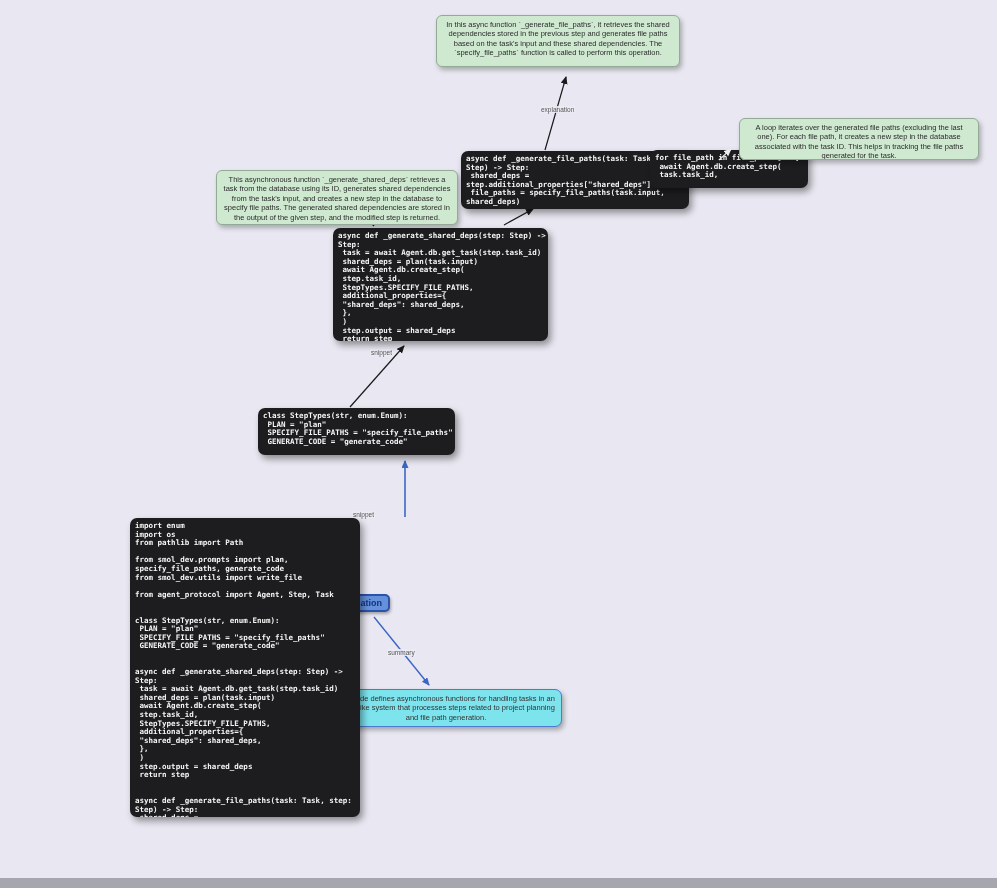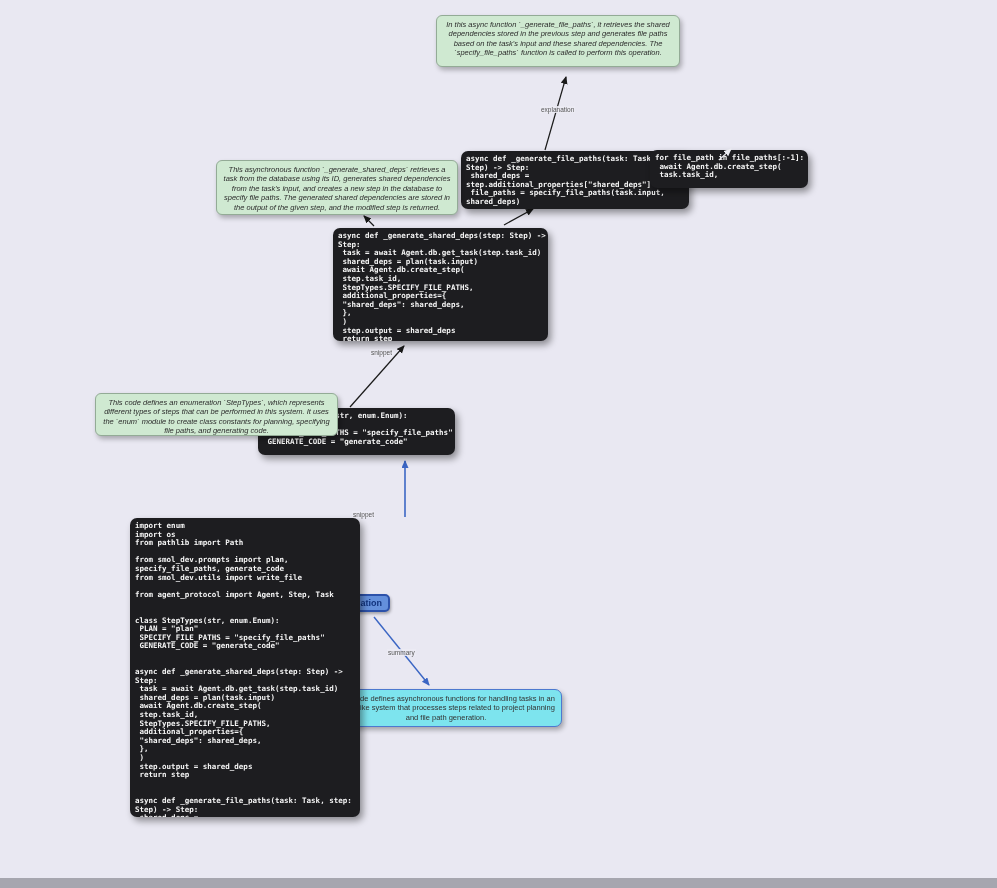--- a/index.html
+++ b/index.html
@@ -19,21 +19,21 @@
     border-radius:7px;box-shadow:3px 4px 7px rgba(0,0,0,.4);
     font-family:"DejaVu Sans Mono",monospace;font-weight:bold;
     font-size:7.5px;line-height:8.6px;padding:4px 3px 4px 5px;
     white-space:pre;overflow:hidden;
   }
   .note{
     position:absolute;background:var(--note-bg);color:var(--note-text);
     border:1px solid var(--note-border);border-radius:6px;
     box-shadow:2px 3px 5px rgba(0,0,0,.28);
     font-size:7.5px;line-height:9.4px;text-align:center;
-    padding:4px 6px;overflow:hidden;font-style:italic;
+    padding:4px 6px;overflow:hidden;
   }
   .summary-box{
     position:absolute;background:var(--summary-bg);color:#333;
     border:1px solid var(--summary-border);border-radius:7px;
     box-shadow:2px 3px 5px rgba(0,0,0,.3);
     font-size:7.5px;line-height:9.4px;text-align:center;
     padding:4px 6px;overflow:hidden;
   }
   .badge{
     position:absolute;background:var(--badge-bg);color:var(--badge-text);
@@ -41,21 +41,21 @@
     font-size:9px;font-weight:bold;text-align:center;line-height:14px;
     box-shadow:1px 2px 3px rgba(0,0,0,.3);overflow:hidden;
   }
   .edge-label{
     position:absolute;font-size:6.5px;color:var(--label-text);
     background:rgba(236,235,244,.88);padding:0 1px;white-space:nowrap;
   }
   
   .pos-note-filepaths{left:436px;top:15px;width:244px;height:52px;z-index:2}
   .pos-note-loop{left:739px;top:118px;width:240px;height:42px;z-index:7}
-  .pos-note-shareddeps{left:216px;top:160px;width:242px;height:55px;z-index:5}
+  .pos-note-shareddeps{left:216px;top:170px;width:242px;height:55px;z-index:5}
   .pos-note-steptypes{left:95px;top:393px;width:243px;height:43px;z-index:5}
   .pos-code-filepaths{left:461px;top:151px;width:228px;height:58px;z-index:4}
   .pos-code-loop{left:650px;top:150px;width:158px;height:38px;z-index:5}
   .pos-code-shareddeps{left:333px;top:228px;width:215px;height:113px;z-index:4}
   .pos-code-steptypes{left:258px;top:408px;width:197px;height:47px;z-index:4}
   .pos-code-file{left:130px;top:518px;width:230px;height:299px;z-index:3}
   .pos-badge{left:324px;top:594px;width:66px;height:18px;z-index:2}
   .pos-summary{left:330px;top:689px;width:232px;height:38px;z-index:2}
   .lbl-explanation{left:540px;top:106px;z-index:2}
   .lbl-snippet1{left:370px;top:349px;z-index:2}
@@ -92,22 +92,22 @@
   <svg class="white-arrowhead" width="30" height="22">
     <line x1="4" y1="17" x2="16" y2="6" stroke="#ececf2" stroke-width="1.2" marker-end="url(#mWhite)"></line>
   </svg>
 
   <span class="edge-label lbl-explanation">explanation</span>
   <span class="edge-label lbl-snippet1">snippet</span>
   <span class="edge-label lbl-snippet2">snippet</span>
   <span class="edge-label lbl-summary">summary</span>
 
   <div class="note pos-note-filepaths">In this async function `_generate_file_paths`, it retrieves the shared dependencies stored in the previous step and generates file paths based on the task's input and these shared dependencies. The `specify_file_paths` function is called to perform this operation.</div>
+  <div class="note pos-note-loop">A loop iterates over the generated file paths (excluding the last one). For each file path, it creates a new step in the database associated with the task ID. This helps in tracking the file paths generated for the task.</div>
   <div class="note pos-note-shareddeps">This asynchronous function `_generate_shared_deps` retrieves a task from the database using its ID, generates shared dependencies from the task's input, and creates a new step in the database to specify file paths. The generated shared dependencies are stored in the output of the given step, and the modified step is returned.</div>
-  <div class="note pos-note-steptypes">This code defines an enumeration `StepTypes`, which represents different types of steps that can be performed in this system. It uses the `enum` module to create class constants for planning, specifying file paths, and generating code.</div>
 
   <pre class="code pos-code-filepaths">async def _generate_file_paths(task: Task, step:
 Step) -&gt; Step:
  shared_deps =
 step.additional_properties["shared_deps"]
  file_paths = specify_file_paths(task.input,
 shared_deps)</pre>
   <pre class="code pos-code-loop">for file_path in file_paths[:-1]:
  await Agent.db.create_step(
  task.task_id,</pre>

